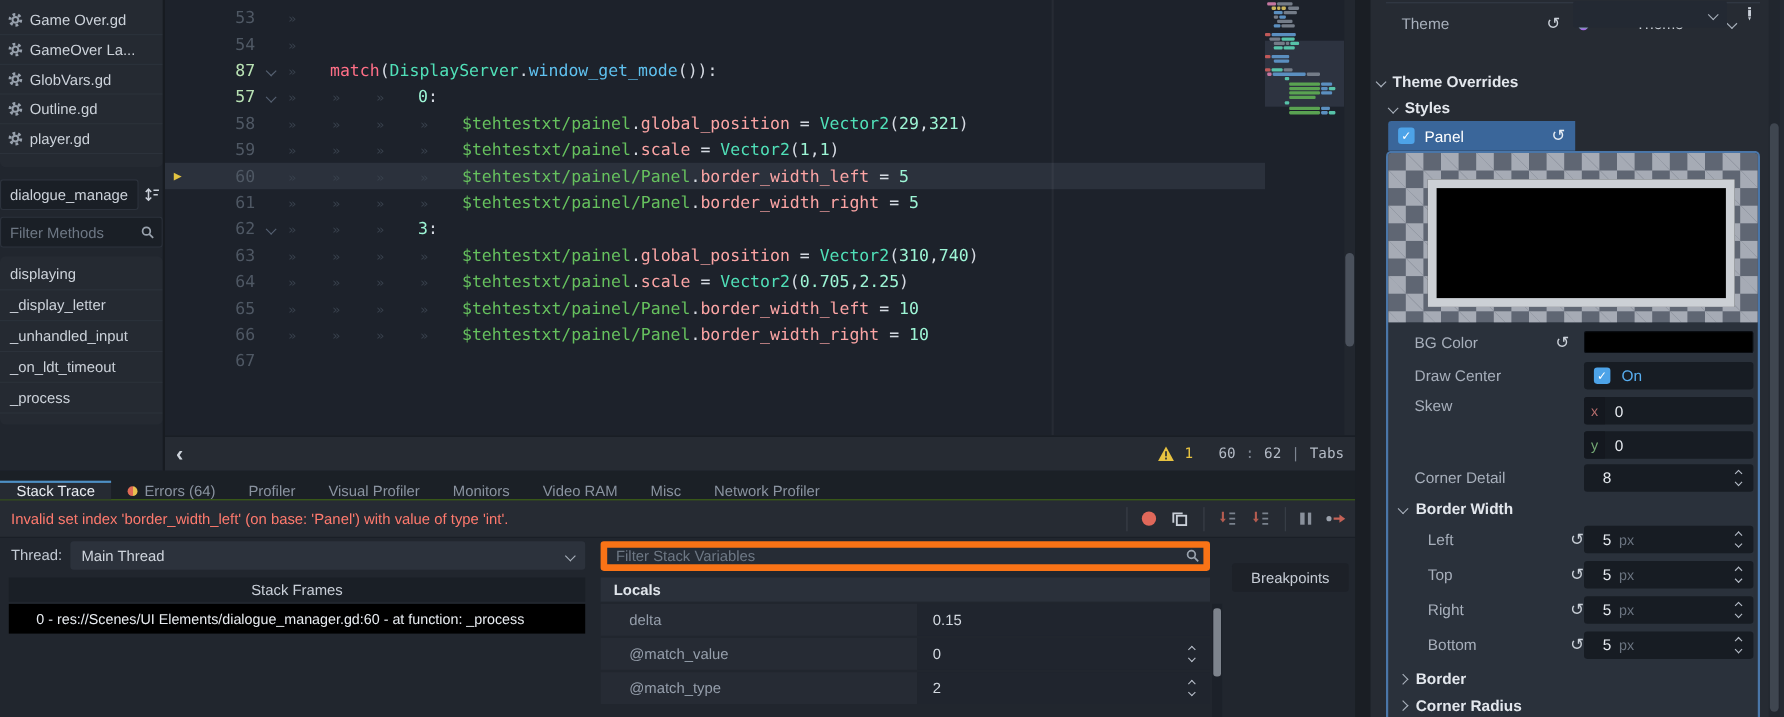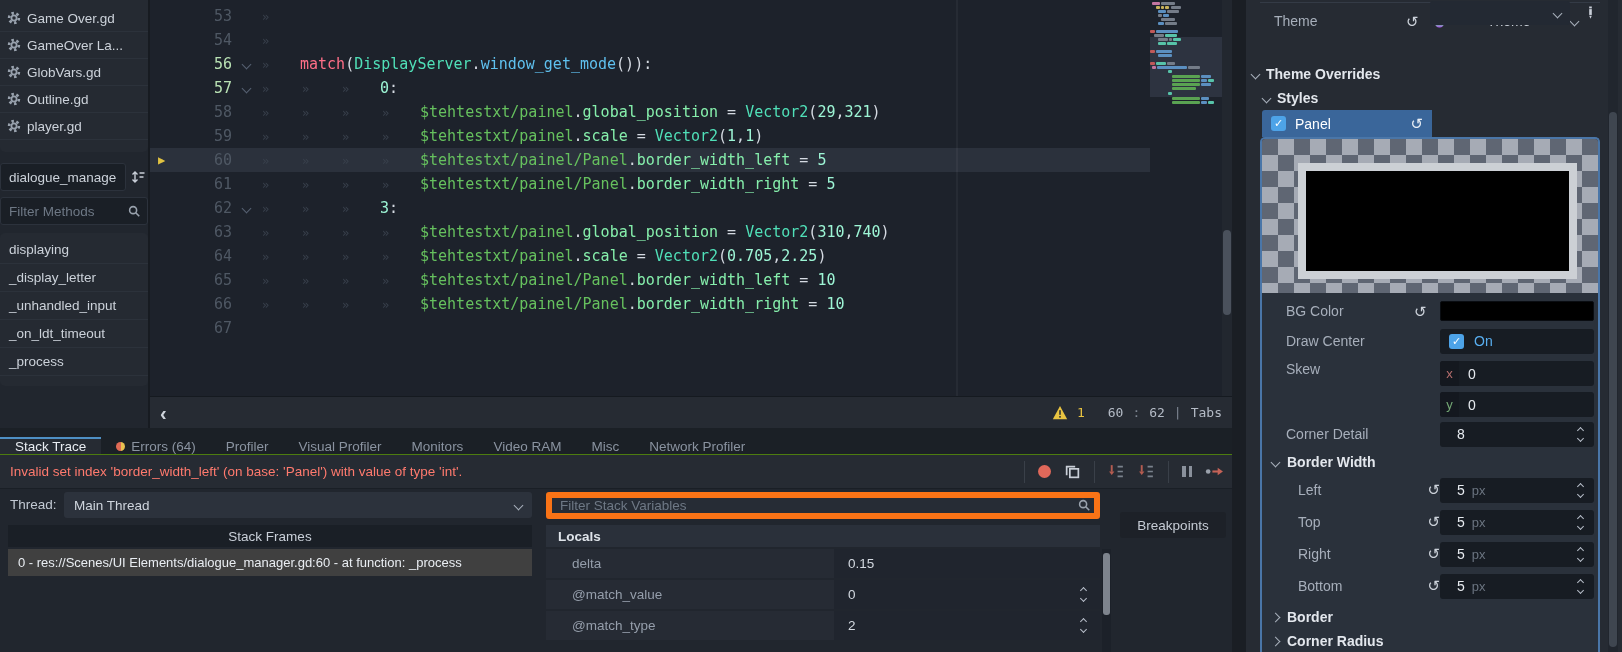--- a/index.html
+++ b/index.html
@@ -48,21 +48,21 @@
   .cl { display:flex; height:24px; align-items:center; font-family:"DejaVu Sans Mono",monospace; font-size:15px; }
   .cl.exec { background:#2b313c; }
   .cl .bp { width:36px; flex:none; color:#e2c341; font-size:12px; padding-left:8px; }
   .cl .ln { width:46px; flex:none; display:flex; justify-content:flex-end; gap:3px;
             color:#4f5864; font-size:15px; }
   .cl .ln.safe { color:#b9e2b4; }
   .cl .fold { width:28px; flex:none; display:flex; justify-content:center; align-items:center; }
   .codetxt { white-space:pre; }
   .tb { display:inline-block; width:40px; color:#39414d; font-size:12px; padding-left:2px; }
   .tk-k { color:#ff6f87; } .tk-f { color:#5fc1ef; } .tk-t { color:#50e0b8; }
-  .tk-n { color:#66c15e; } .tk-m { color:#86efac; } .tk-o { color:#d5dae2; }
+  .tk-n { color:#66c15e; } .tk-m { color:#fca5a5; } .tk-o { color:#d5dae2; }
   .tk-d { color:#9df5d5; } .tk-w { color:#e4e8ee; }
   #minimap { position:absolute; left:1000px; top:0; width:72px; height:396px; overflow:hidden; }
   #mm-view { position:absolute; left:0; top:37px; width:72px; height:60px; background:#2d3340; }
   .mmb { position:absolute; height:3px; border-radius:1px; }
   #ed-vscroll { position:absolute; left:1072px; top:0; width:10px; height:396px; background:#22272f; }
   #ed-vscroll .thumb { position:absolute; left:1px; width:8px; top:230px; height:85px; background:#4a515c; border-radius:4px; }
   #status-bar { position:absolute; left:0; top:396px; width:1082px; height:32px; background:#262b33;
                 border-top:1px solid #151a20; display:flex; align-items:center; }
   #back-btn { font-size:20px; font-weight:bold; color:#ced4dc; margin-left:10px; line-height:1; }
   #status-right { margin-left:auto; margin-right:10px; display:flex; align-items:center; gap:9px;
@@ -84,22 +84,22 @@
   .tsep { width:1px; height:22px; background:#3a4049; }
   #record-dot { width:13px; height:13px; border-radius:50%; background:#e0685a; }
   .pausebars { display:flex; gap:3px; }
   .pausebars i { display:block; width:3.5px; height:11px; background:#8a919c; }
   #dbody { position:absolute; left:0; top:61px; right:0; bottom:0; }
   #thread-label { position:absolute; left:10px; top:8px; color:#c2c9d3; }
   #thread-dd { position:absolute; left:64px; top:3px; width:468px; height:26px; background:#2c323c;
                border-radius:3px; display:flex; align-items:center; padding:0 10px; }
   #sf-header { position:absolute; left:8px; top:36px; width:524px; height:22px; background:#1a1f26;
                display:flex; align-items:center; justify-content:center; color:#c9cfd8; }
-  #frame-row { position:absolute; left:8px; top:60px; width:524px; height:27px; background:#404040;
-               display:flex; align-items:center; padding-left:10px; color:#e9edf2; font-size:13px; }
+  #frame-row { position:absolute; left:8px; top:60px; width:524px; height:27px; background:#000000;
+               display:flex; align-items:center; padding-left:25px; color:#e9edf2; font-size:13px; }
   #vars-col { position:absolute; left:546px; top:0; width:554px; bottom:0; }
   #stack-filter { position:absolute; left:0; top:3px; width:554px; height:27px; background:#262c35;
                   border:6px solid #f97316; padding-right:28px; }
   #stack-mag { position:absolute; right:9px; top:9px; }
   #locals-header { position:absolute; left:0; top:36px; width:554px; height:22px; background:#2a303a;
                    display:flex; align-items:center; padding-left:12px; font-weight:bold; color:#dfe4ea; }
   #locals-rows { position:absolute; left:0; top:60px; width:554px; }
   .lrow { display:flex; height:29px; margin-bottom:2px; }
   .lname { width:288px; background:#262b34; display:flex; align-items:center; padding-left:26px; color:#959eab; }
   .lval { flex:1; background:#20252e; display:flex; align-items:center; padding:0 12px 0 14px; color:#d3d9e0; }
@@ -258,21 +258,21 @@
             <span class="bp"></span>
             <span class="ln">
               <span>54</span>
             </span>
             <span class="fold"></span>
             <span class="codetxt"><span class="tb">»</span></span>
           </div>
           <div class="cl">
             <span class="bp"></span>
             <span class="ln safe">
-              <span>56</span>
+              <span>87</span>
             </span>
             <span class="fold">
               <i class="cv dim"></i>
             </span>
             <span class="codetxt"><span class="tb">»</span><span class="tk-k">match</span><span class="tk-o">(</span><span class="tk-t">DisplayServer</span><span class="tk-o">.</span><span class="tk-f">window_get_mode</span><span class="tk-o">()):</span></span>
           </div>
           <div class="cl">
             <span class="bp"></span>
             <span class="ln safe">
               <span>57</span>

